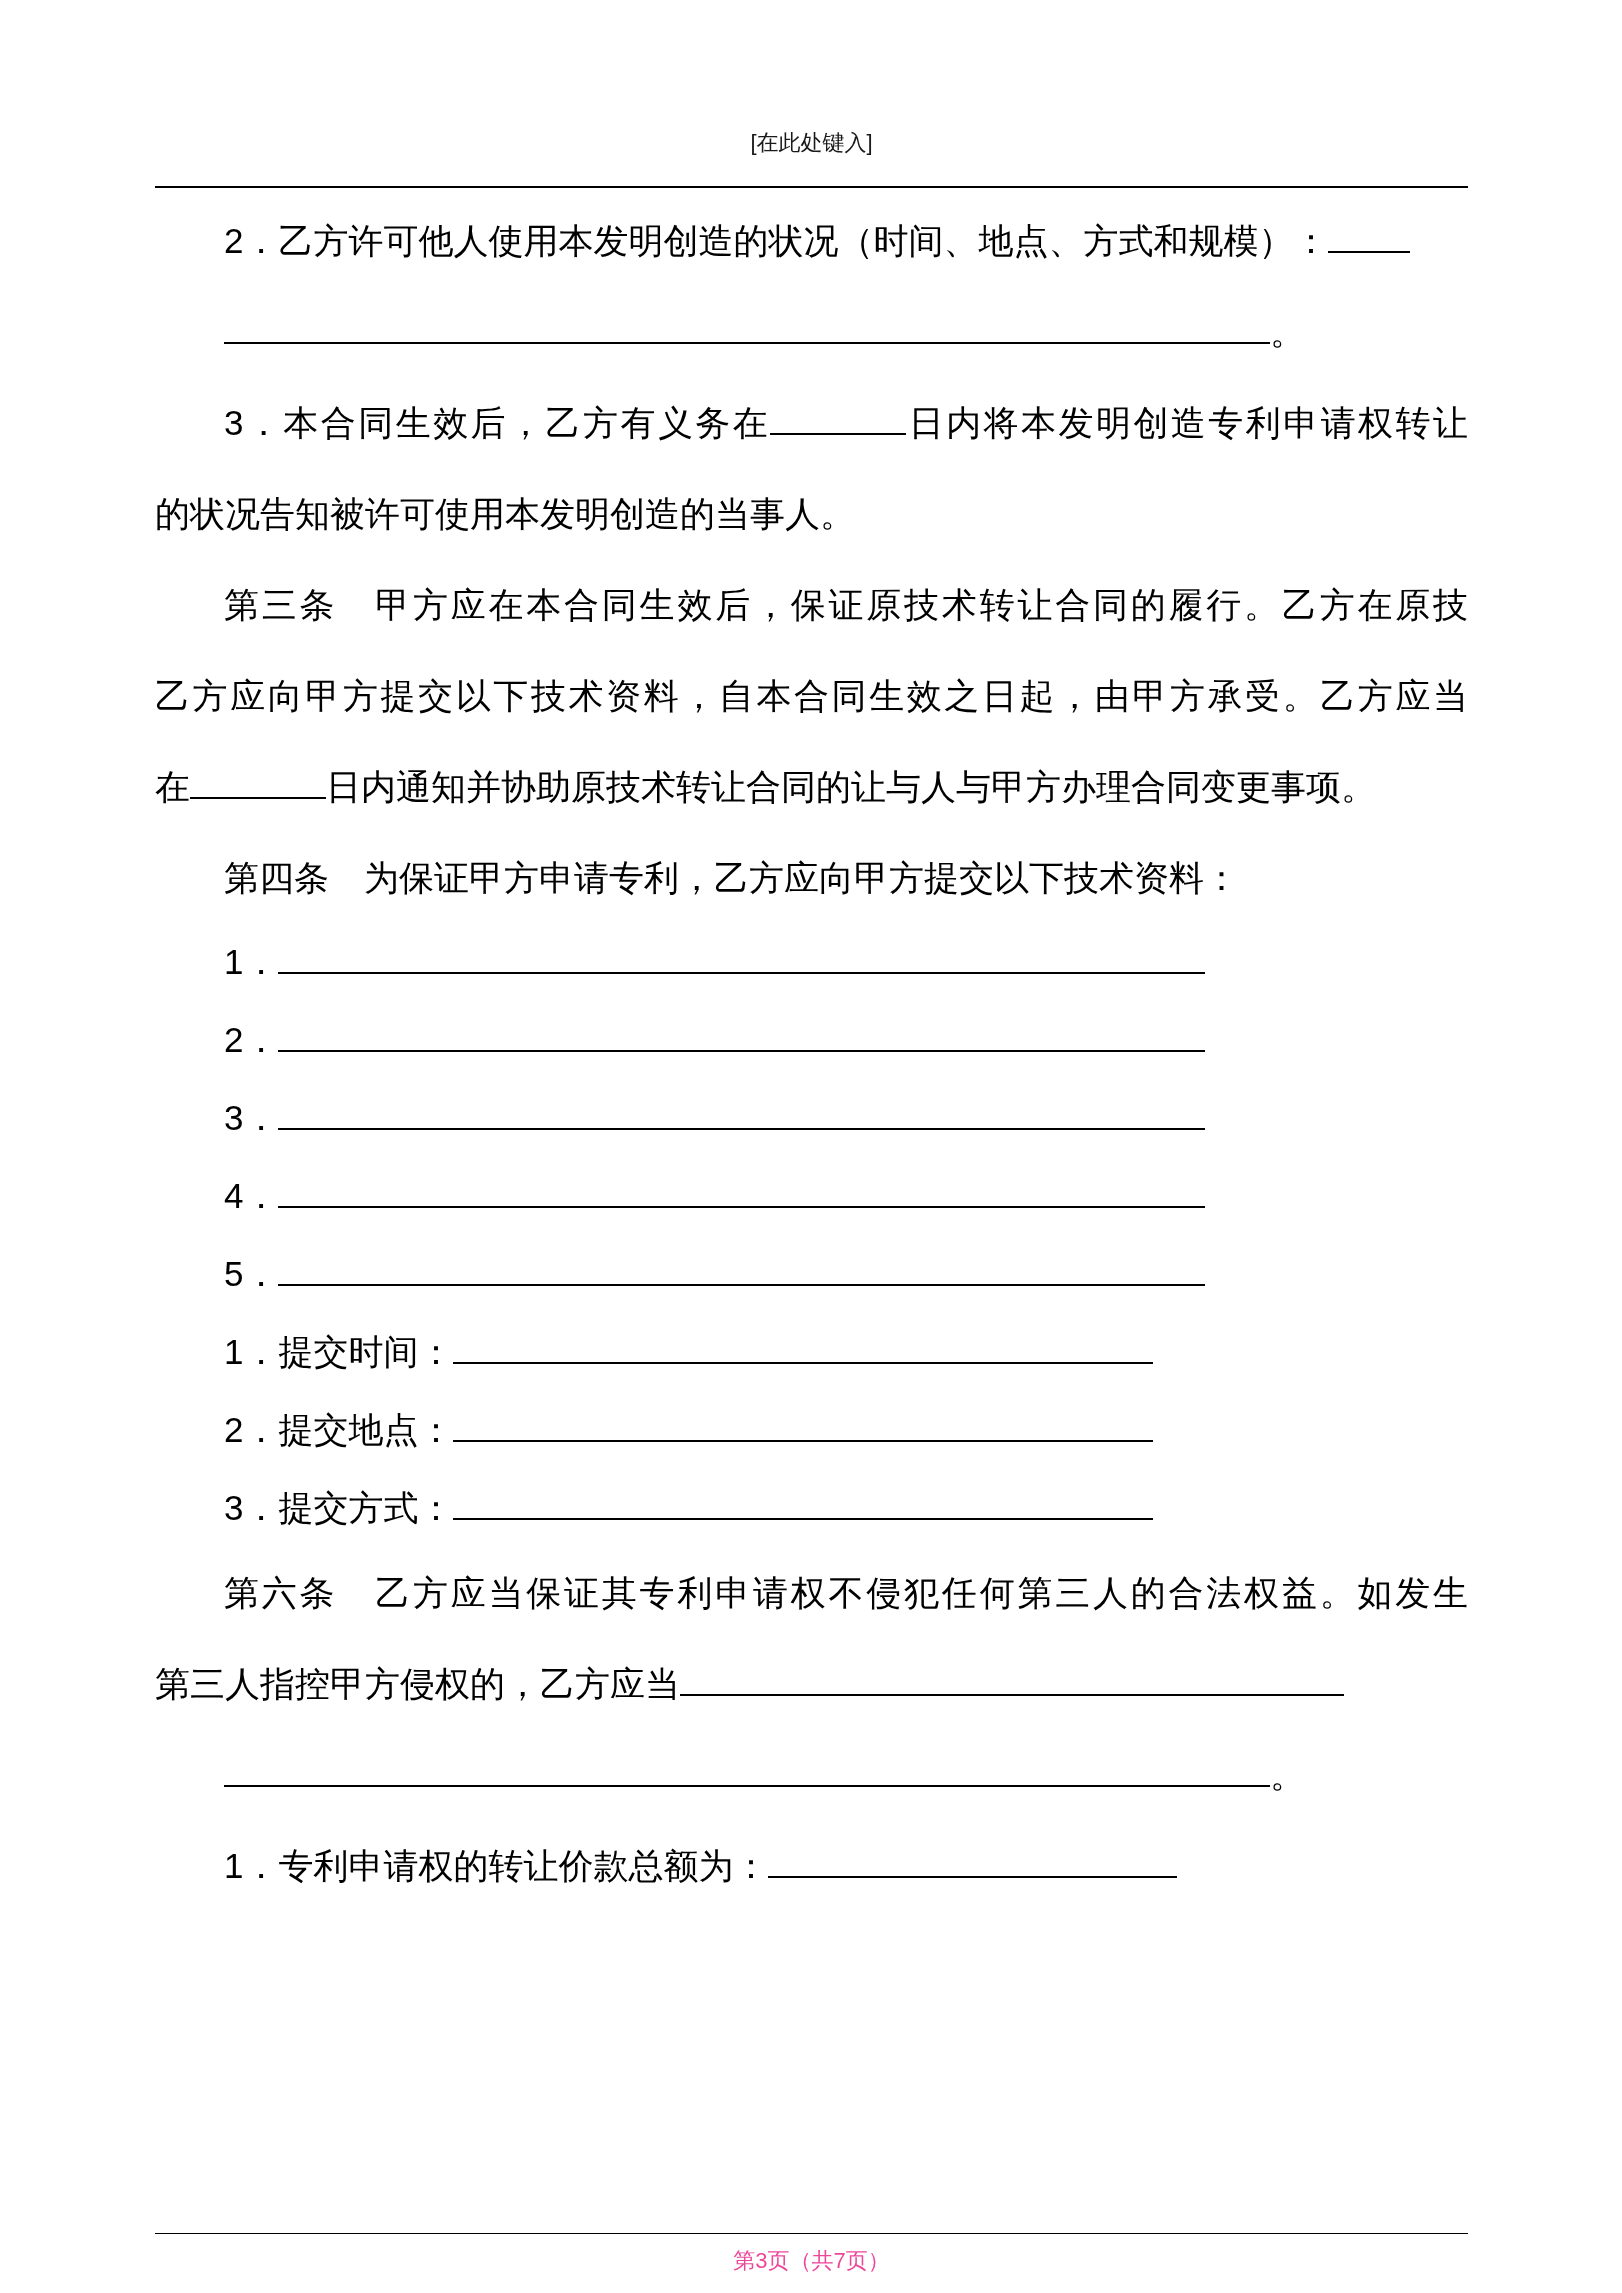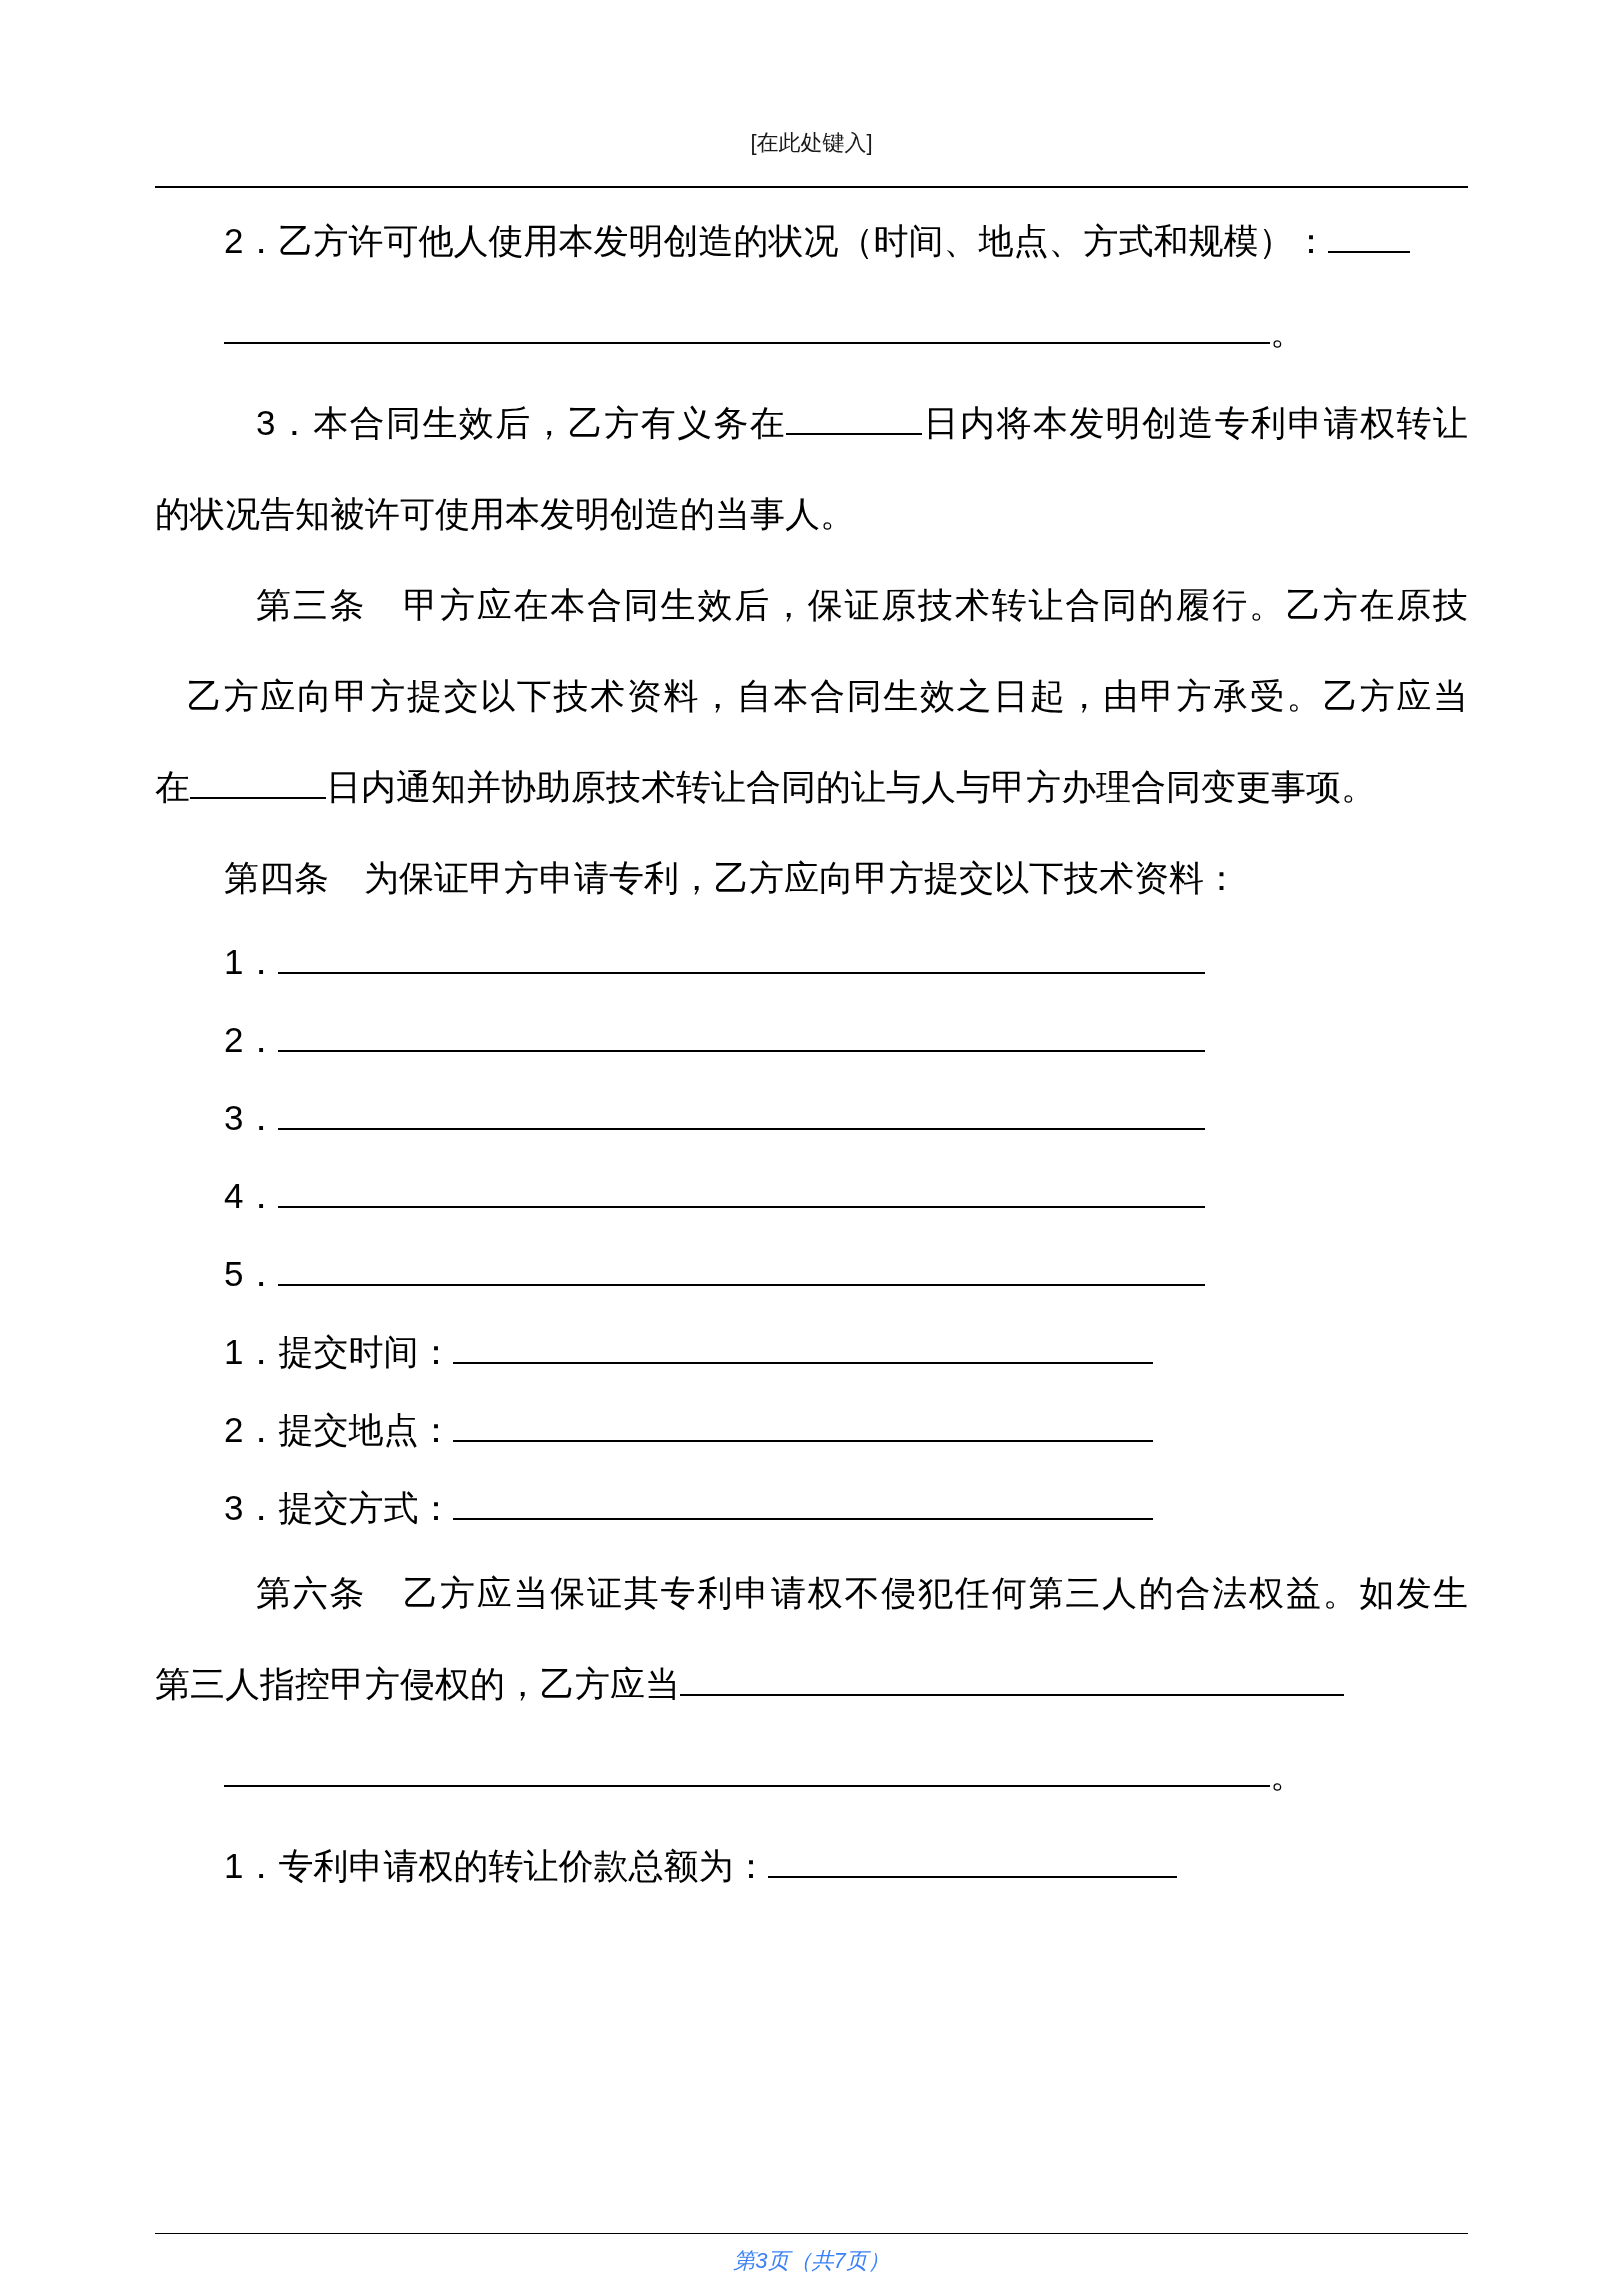--- a/index.html
+++ b/index.html
@@ -30,21 +30,20 @@
     font-size: 35px;
     line-height: 91px;
     text-align: left;
     color: #000000;
   }
   .tight { line-height: 78px; }
   .indent { text-indent: 69px; }
   .just {
     text-align: justify;
     text-align-last: justify;
-    margin-left: 32px;
   }
   .blank {
     display: inline-block;
     border-bottom: 2.7px solid #000000;
     height: 0.95em;
     vertical-align: baseline;
   }
   .bl-90   { width: 82px; }
   .bl-150  { width: 136px; }
   .bl-450  { width: 409px; }
@@ -55,22 +54,21 @@
   .doc-footer {
     position: absolute;
     left: 155px;
     right: 155px;
     bottom: 20px;
     border-top: 1.8px solid #000000;
     padding-top: 12.7px;
     text-align: center;
     font-size: 22px;
     line-height: 27px;
-    color: #3b82f6;
-    font-style: italic;
+    color: #ec4899;
   }
 </style>
 </head>
 <body>
 
 <div class="page">
 
   <div class="doc-header">
     <span>[在此处键入]</span>
   </div>

